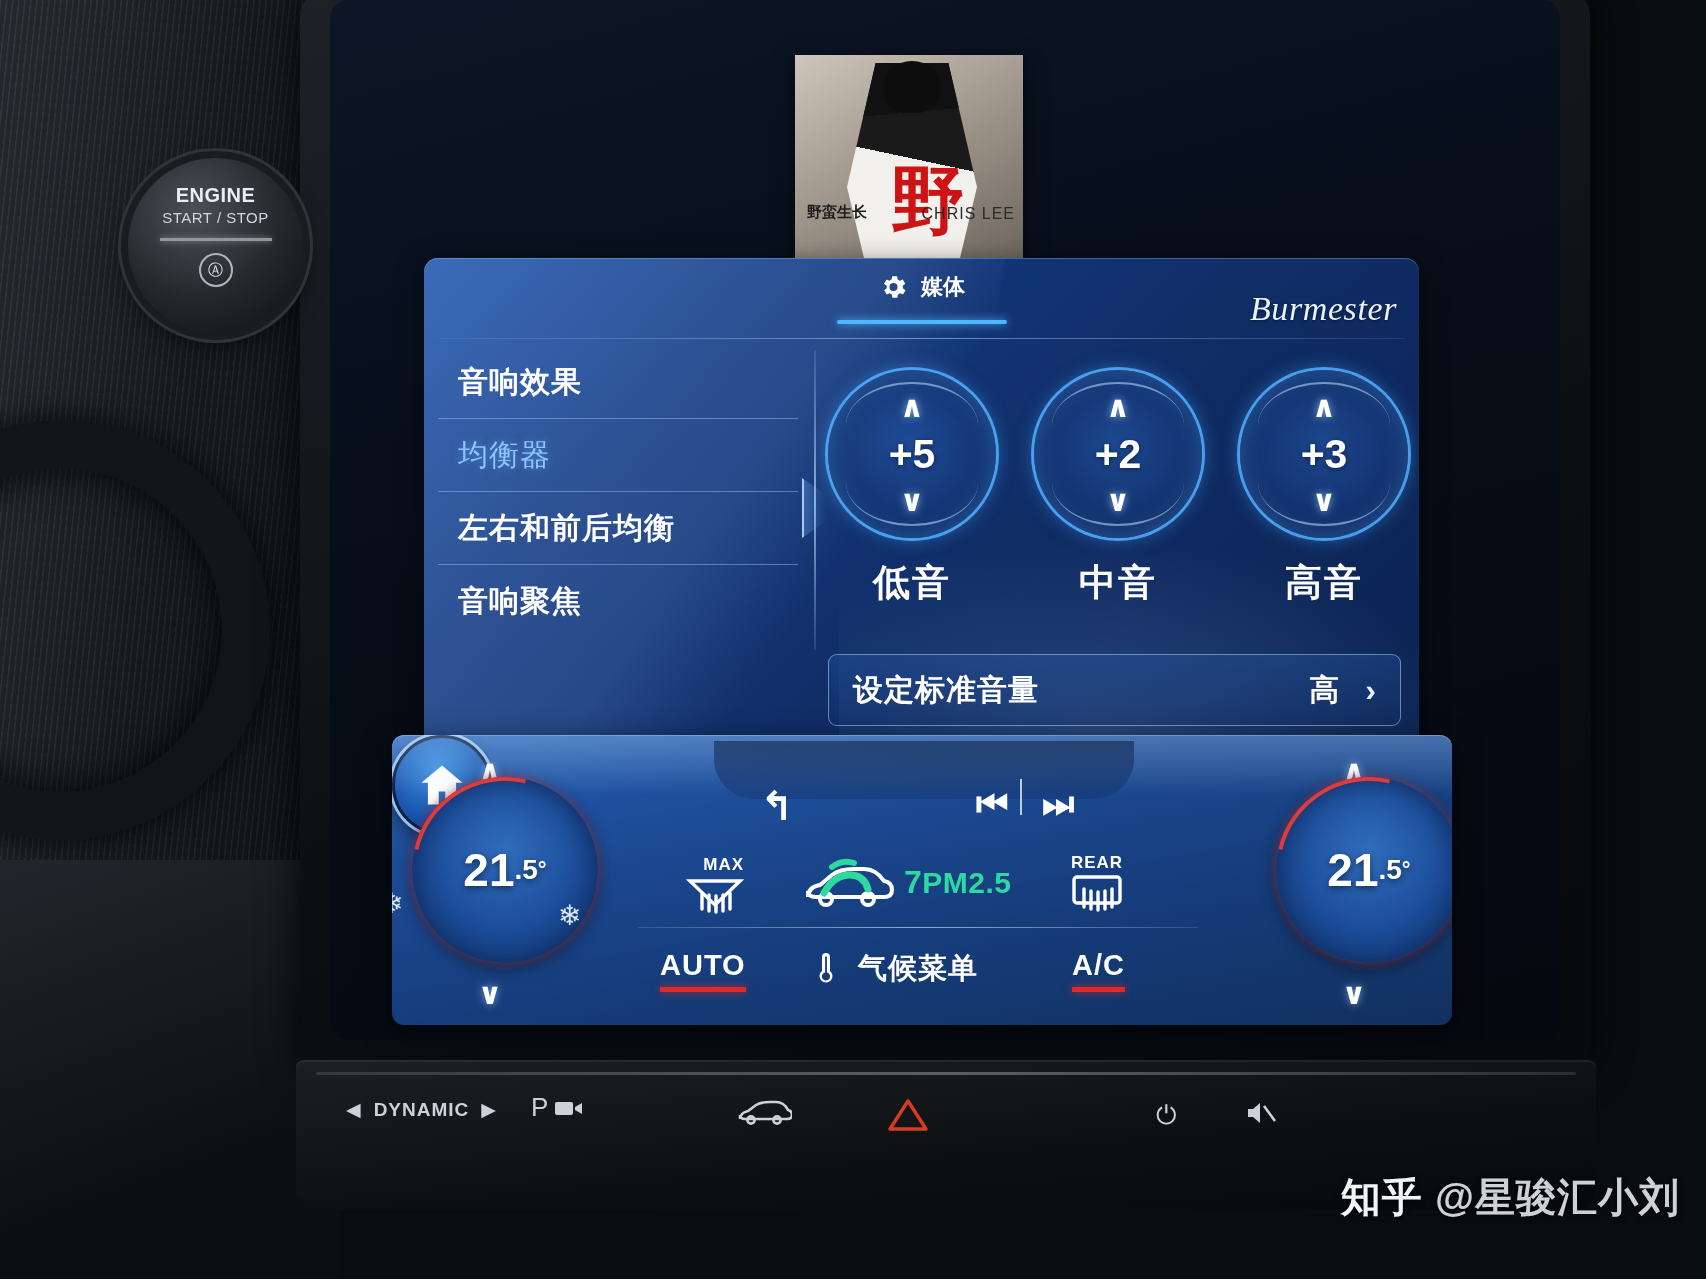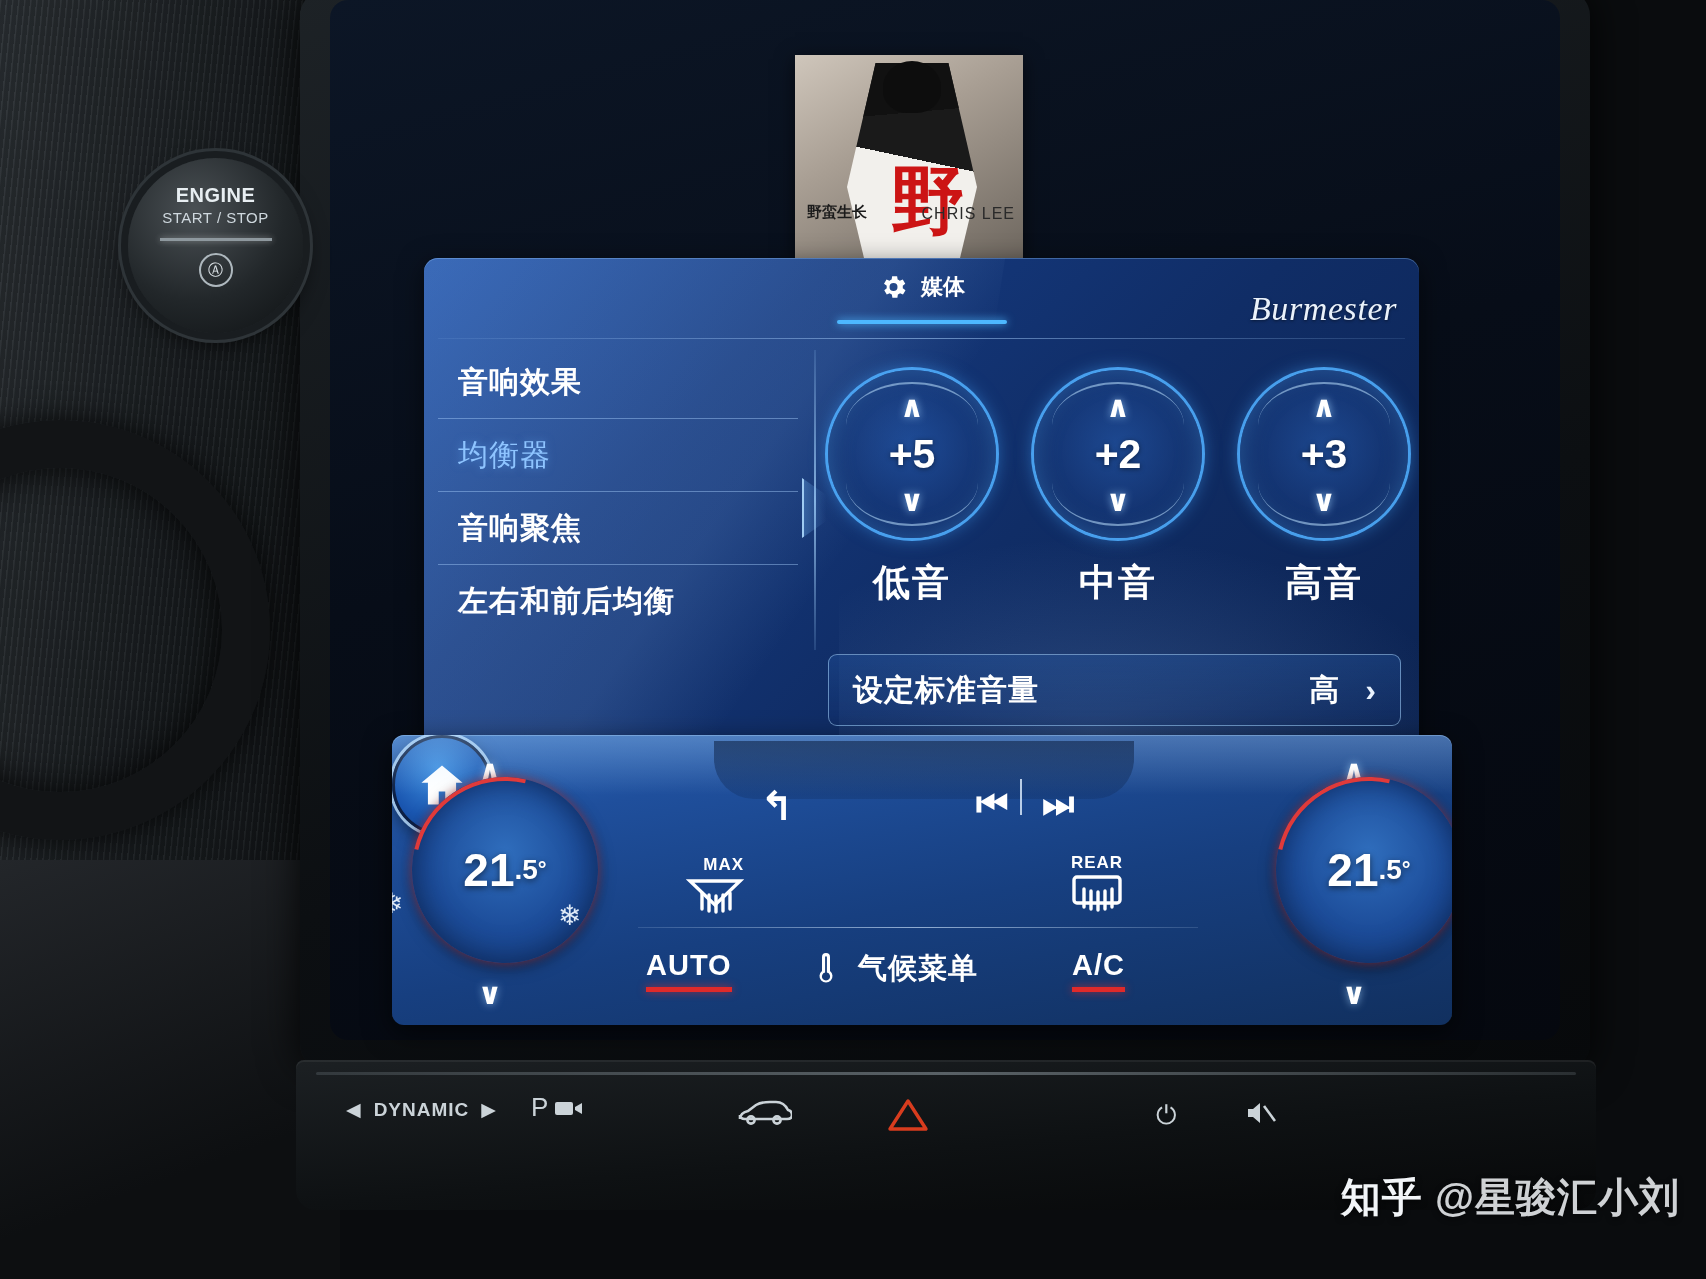--- a/index.html
+++ b/index.html
@@ -193,21 +193,21 @@
   #pm-label    { color:#2ed9a0; font-size:30px; font-weight:bold; letter-spacing:.5px; }
   #pm-label .n { font-size:32px; }
 
   
   .crow { position:absolute; left:246px; top:196px; width:560px; height:70px; }
   .crow .rule { position:absolute; left:0; right:0; top:-4px; height:1px;
     background:linear-gradient(90deg, rgba(200,225,255,.15), rgba(210,232,255,.65), rgba(200,225,255,.15)); }
   .cbtn { position:absolute; color:#fff; font-size:29px; font-weight:bold; letter-spacing:1px; }
   .cbtn .ul { position:absolute; left:0; right:0; bottom:-10px; height:5px; background:#e02a2a;
     box-shadow:0 0 8px rgba(224,42,42,.7); }
-  #btn-auto { left:8px; top:18px; }
+  #btn-auto { left:22px; top:18px; }
   #btn-climate-menu { left:178px; top:18px; display:flex; align-items:center; gap:22px; }
   #btn-ac { left:434px; top:18px; }
 
   
   #hardkeys { position:absolute; left:296px; top:1060px; width:1300px; height:150px;
     background:linear-gradient(175deg,#1c2023,#0e1113 55%,#070809);
     border-radius:8px 8px 20px 20px;
     box-shadow:inset 0 2px 0 rgba(255,255,255,.06); }
   #hardkeys .hk { position:absolute; color:#cbd3d8; }
   #hk-dynamic { left:50px; top:38px; display:flex; align-items:center; gap:12px;
@@ -267,24 +267,24 @@
   </div>
 
   <div class="menu">
     <div class="menu-item">
       <span>音响效果</span>
     </div>
     <div class="menu-item sel">
       <span>均衡器</span>
     </div>
     <div class="menu-item">
+      <span>左右和前后均衡</span>
+    </div>
+    <div class="menu-item">
       <span>音响聚焦</span>
-    </div>
-    <div class="menu-item">
-      <span>左右和前后均衡</span>
     </div>
   </div>
 
   <div class="vdiv">
     <div class="line"></div>
     <div class="notch"></div>
   </div>
 
   <div class="knobs">
     <div class="knob-wrap">
@@ -369,20 +369,32 @@
   </div>
 
   <div class="cicon" id="ico-defrost">
     <div style="font-size:17px;font-weight:bold;letter-spacing:1px;">MAX</div>
     <svg width="58" height="44" viewBox="0 0 58 44" fill="none" stroke="#ffffff" stroke-width="3.4" stroke-linecap="round">
       <path d="M4 6 H54 L29 30 Z" fill="none"></path>
       <path d="M16 18 v16 M23 20 v16 M30 21 v16 M37 20 v16 M44 18 v16"></path>
     </svg>
   </div>
 
+  <div class="cicon" id="ico-air">
+    <svg width="92" height="50" viewBox="0 0 92 50" fill="none" stroke-linecap="round">
+      <path d="M6 40 q0-10 12-12 l12-10 q8-6 22-6 h10 q12 0 20 12 q8 1 8 9 q0 7-8 7 H14 q-8 0-8-6z" stroke="#ffffff" stroke-width="4" fill="none"></path>
+      <circle cx="24" cy="42" r="6" stroke="#ffffff" stroke-width="4" fill="none"></circle>
+      <circle cx="66" cy="42" r="6" stroke="#ffffff" stroke-width="4" fill="none"></circle>
+      <path d="M30 10 q10-8 22-4" stroke="#2ed9a0" stroke-width="6" fill="none"></path>
+      <path d="M22 36 q10-18 26-18 q14 0 18 14" stroke="#2ed9a0" stroke-width="7" fill="none"></path>
+    </svg>
+    <span id="pm-label">
+      <span class="n">7</span><span>PM2.5</span>
+    </span>
+  </div>
 
   <div class="cicon" id="ico-rear">
     <div style="font-size:17px;font-weight:bold;letter-spacing:1px;">REAR</div>
     <svg width="58" height="44" viewBox="0 0 58 44" fill="none" stroke="#ffffff" stroke-width="3.4" stroke-linecap="round">
       <rect x="6" y="4" width="46" height="26" rx="3" fill="none"></rect>
       <path d="M16 16 v18 M23 18 v18 M30 19 v18 M37 18 v18 M44 16 v18"></path>
     </svg>
   </div>
 
   <div class="crow">

